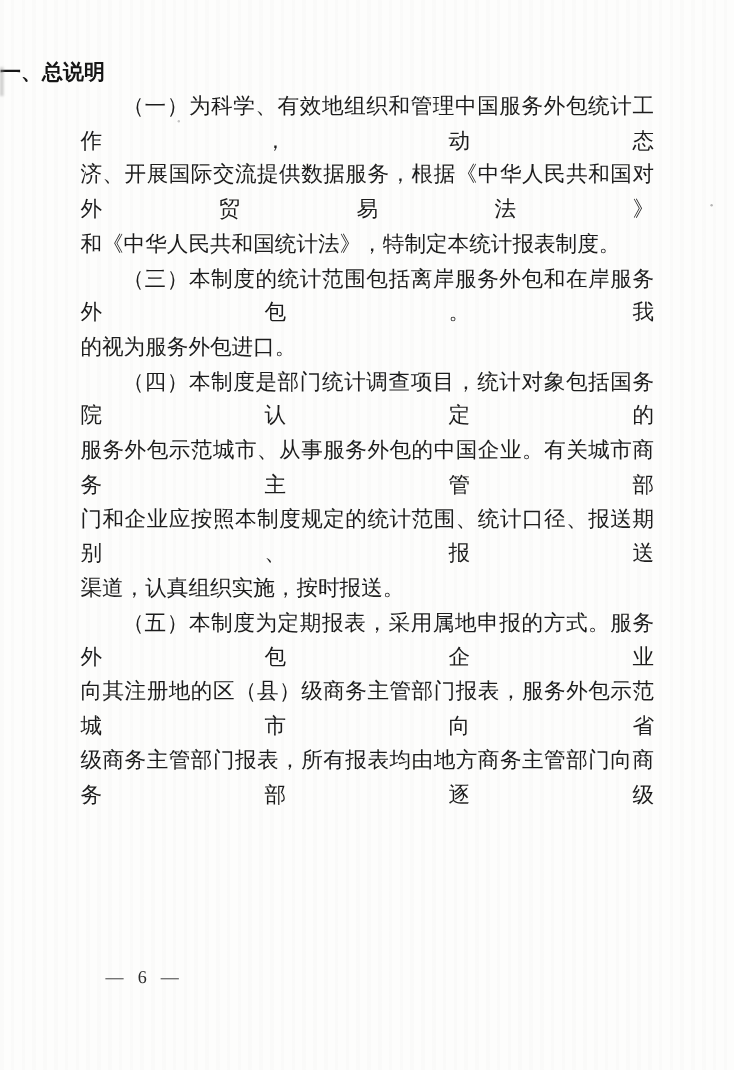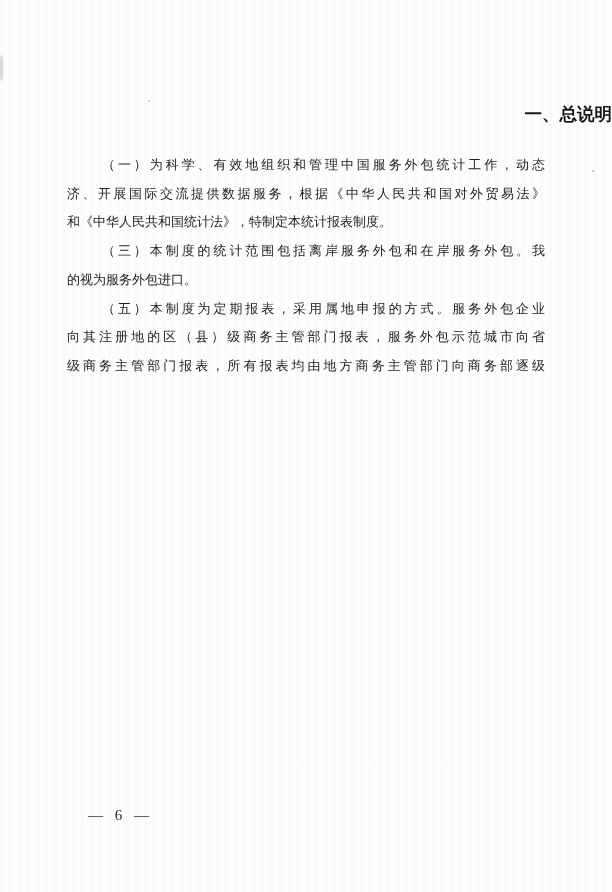--- a/index.html
+++ b/index.html
@@ -21,32 +21,32 @@
     
     background-image: repeating-linear-gradient(
       90deg,
       rgba(0,0,0,0.010) 0px, rgba(0,0,0,0.010) 3px,
       rgba(0,0,0,0.0) 3px, rgba(0,0,0,0.0) 9px
     );
     color: #1c1c1c;
   }
   .section-title {
     margin: 0;
-    padding-top: 103px;
-    text-align: right;
+    padding-top: 49px;
+    text-align: left;
     font-family: "Liberation Sans", "DejaVu Sans", sans-serif;
     font-weight: bold;
     font-size: 17.5px;
     line-height: 22px;
     color: #161616;
   }
   .body-text {
-    margin: 26px 0 0 67px;
+    margin: 3px 0 0 67px;
     width: 478px;
-    font-size: 13px;
+    font-size: 18px;
   }
   .para {
     margin: 0;
   }
   .line {
     line-height: 28.7px;
     text-align: justify;
     text-align-last: justify;
     color: #1c1c1c;
   }
@@ -109,20 +109,26 @@
       <div class="para">
         <div class="line first">（一）为科学、有效地组织和管理中国服务外包统计工作，动态</div>
         <div class="line">济、开展国际交流提供数据服务，根据《中华人民共和国对外贸易法》</div>
         <div class="line lastline">和《中华人民共和国统计法》，特制定本统计报表制度。</div>
       </div>
       <div class="para">
         <div class="line first">（三）本制度的统计范围包括离岸服务外包和在岸服务外包。我</div>
         <div class="line lastline">的视为服务外包进口。</div>
       </div>
       <div class="para">
+        <div class="line first">（四）本制度是部门统计调查项目，统计对象包括国务院认定的</div>
+        <div class="line">服务外包示范城市、从事服务外包的中国企业。有关城市商务主管部</div>
+        <div class="line">门和企业应按照本制度规定的统计范围、统计口径、报送期别、报送</div>
+        <div class="line lastline">渠道，认真组织实施，按时报送。</div>
+      </div>
+      <div class="para">
         <div class="line first">（五）本制度为定期报表，采用属地申报的方式。服务外包企业</div>
         <div class="line">向其注册地的区（县）级商务主管部门报表，服务外包示范城市向省</div>
         <div class="line">级商务主管部门报表，所有报表均由地方商务主管部门向商务部逐级</div>
       </div>
     </div>
 
   <div class="page-number">— 6 —</div>
 
 </div>
 

